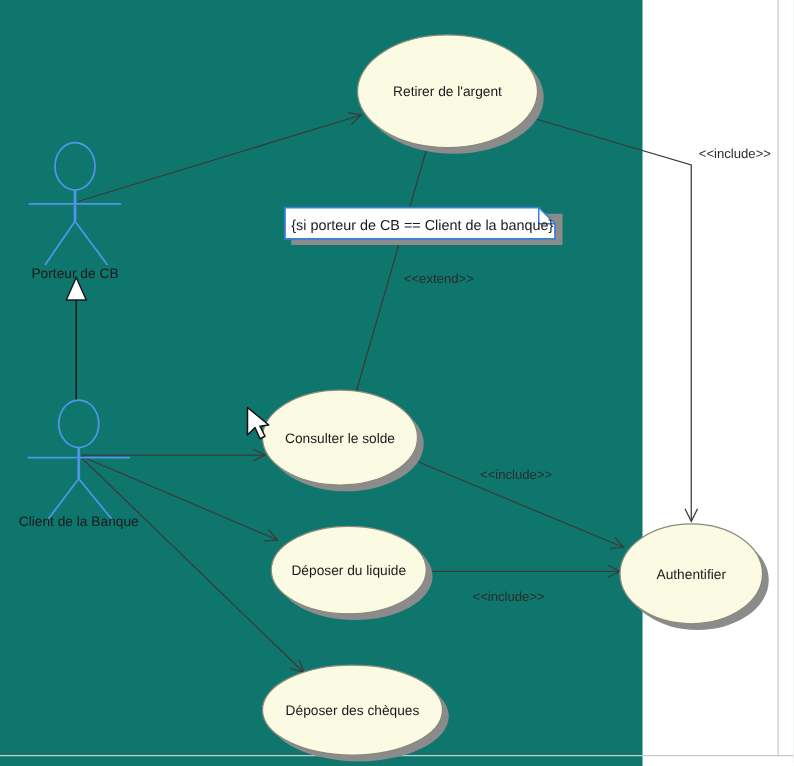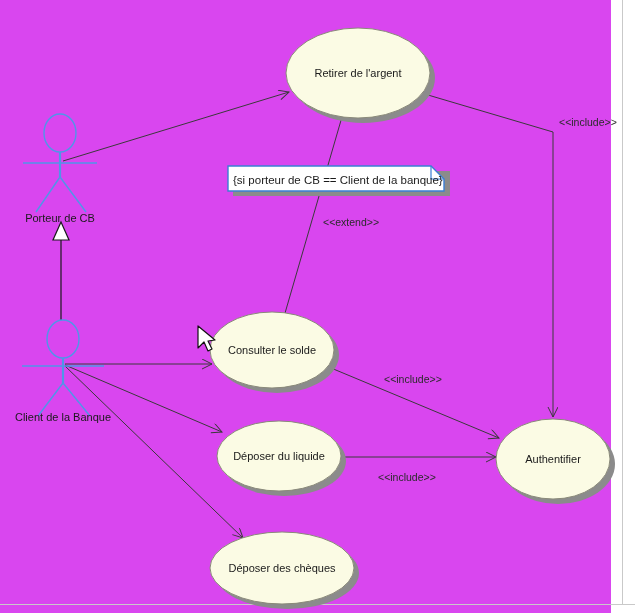--- a/index.html
+++ b/index.html
@@ -8,23 +8,23 @@
     background: #ffffff;
   }
   body {
     width: 635px;
     height: 613px;
     font-family: "Liberation Sans", sans-serif;
     overflow: hidden;
   }
   #canvas {
     position: relative;
-    width: 611px;
+    width: 514px;
     height: 613px;
-    background: #d946ef;
+    background: #0f766e;
   }
   #diagram-svg {
     position: absolute;
     left: 0;
     top: 0;
     width: 635px;
     height: 613px;
   }
   .uc-label {
     font-family: "Liberation Sans", sans-serif;

